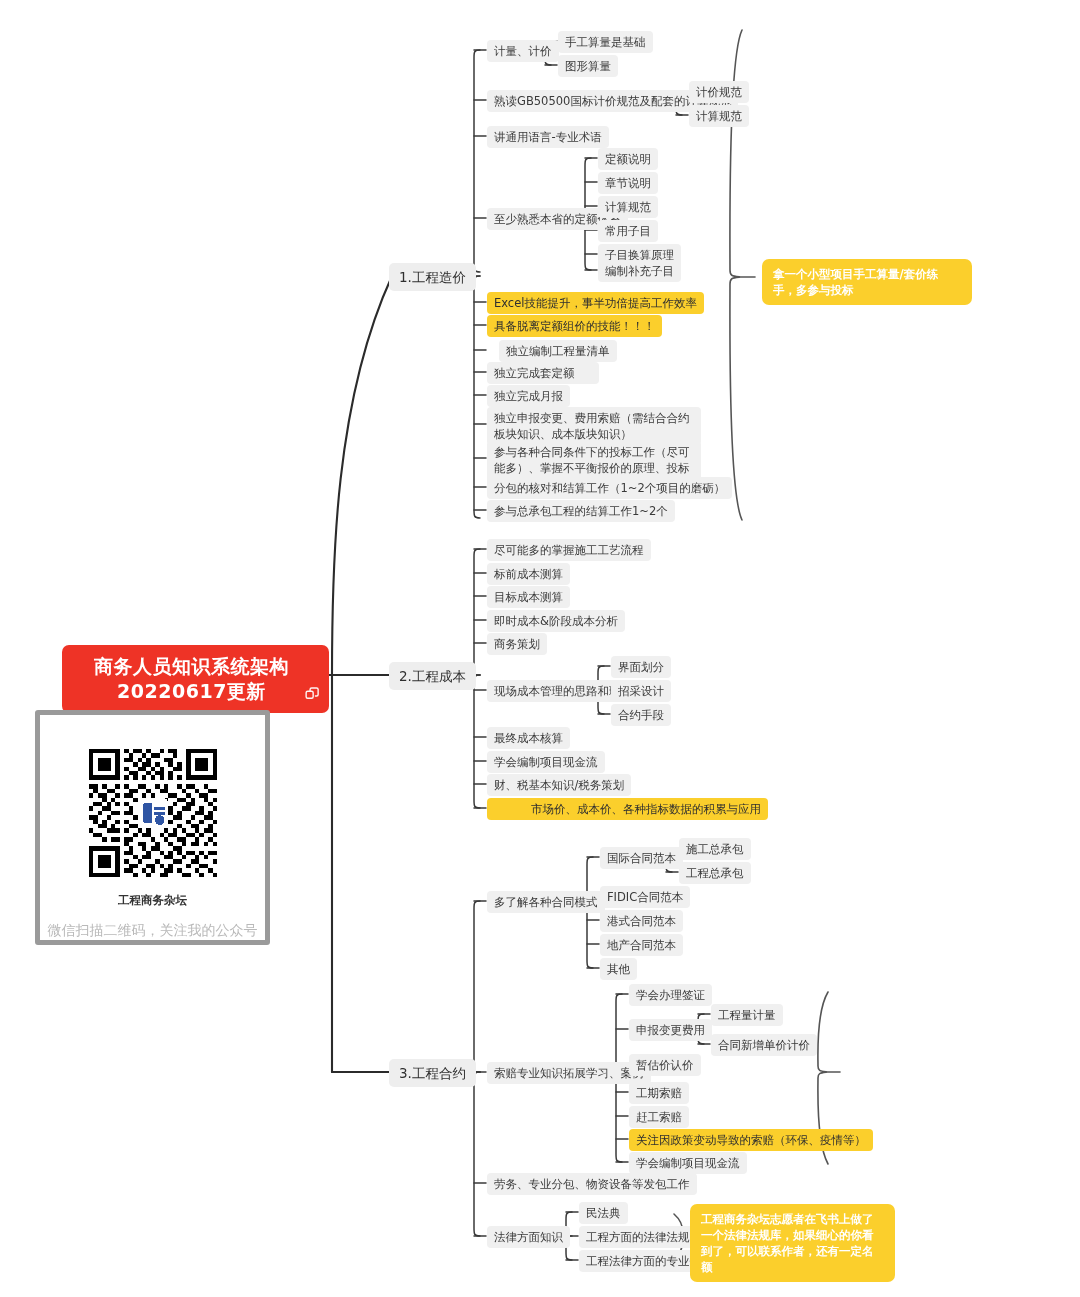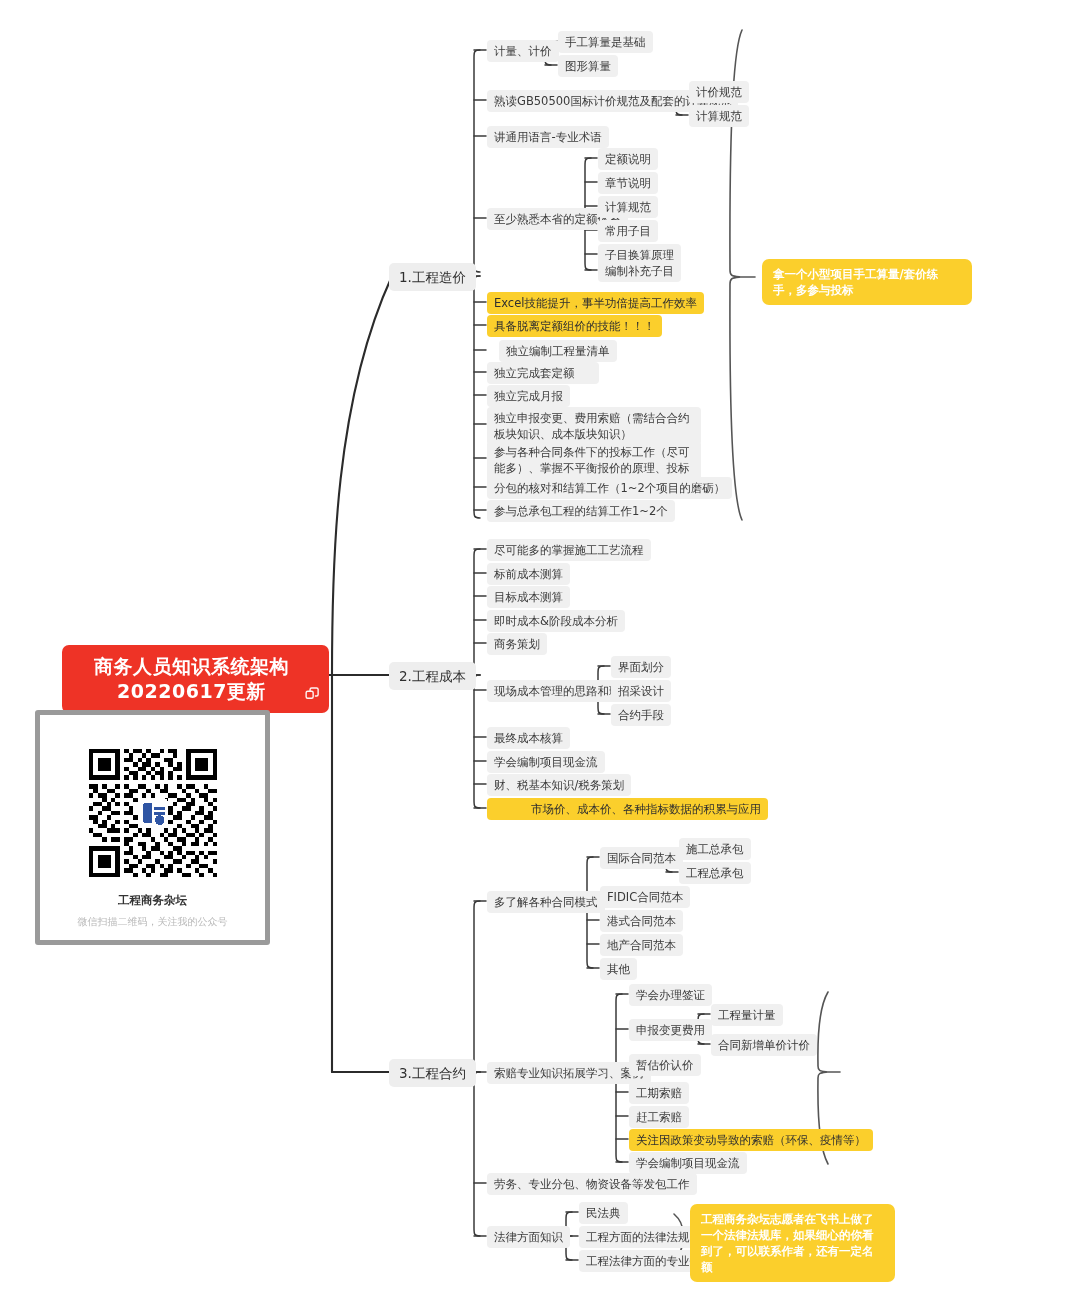--- a/index.html
+++ b/index.html
@@ -77,21 +77,21 @@
   .qrcard{
     position:absolute;
     box-sizing:border-box;
     background:#ffffff;
     border:5px solid #9a9a9a;
     border-radius:3px;
     text-align:center;
   }
   .qrimg{margin:34px auto 0 auto;display:block;}
   .qr-title{font-size:11.5px;font-weight:bold;color:#333;margin-top:16px;}
-  .qr-sub{font-size:10px;color:#b9b9b9;margin-top:7px;}
+  .qr-sub{font-size:14px;color:#b9b9b9;margin-top:14px;}
 
   .note-glyph{
     position:absolute;font-size:10px;color:#9a9a9a;letter-spacing:-1px;
   }
 </style>
 </head>
 <body>
 
 <div id="canvas">
 

